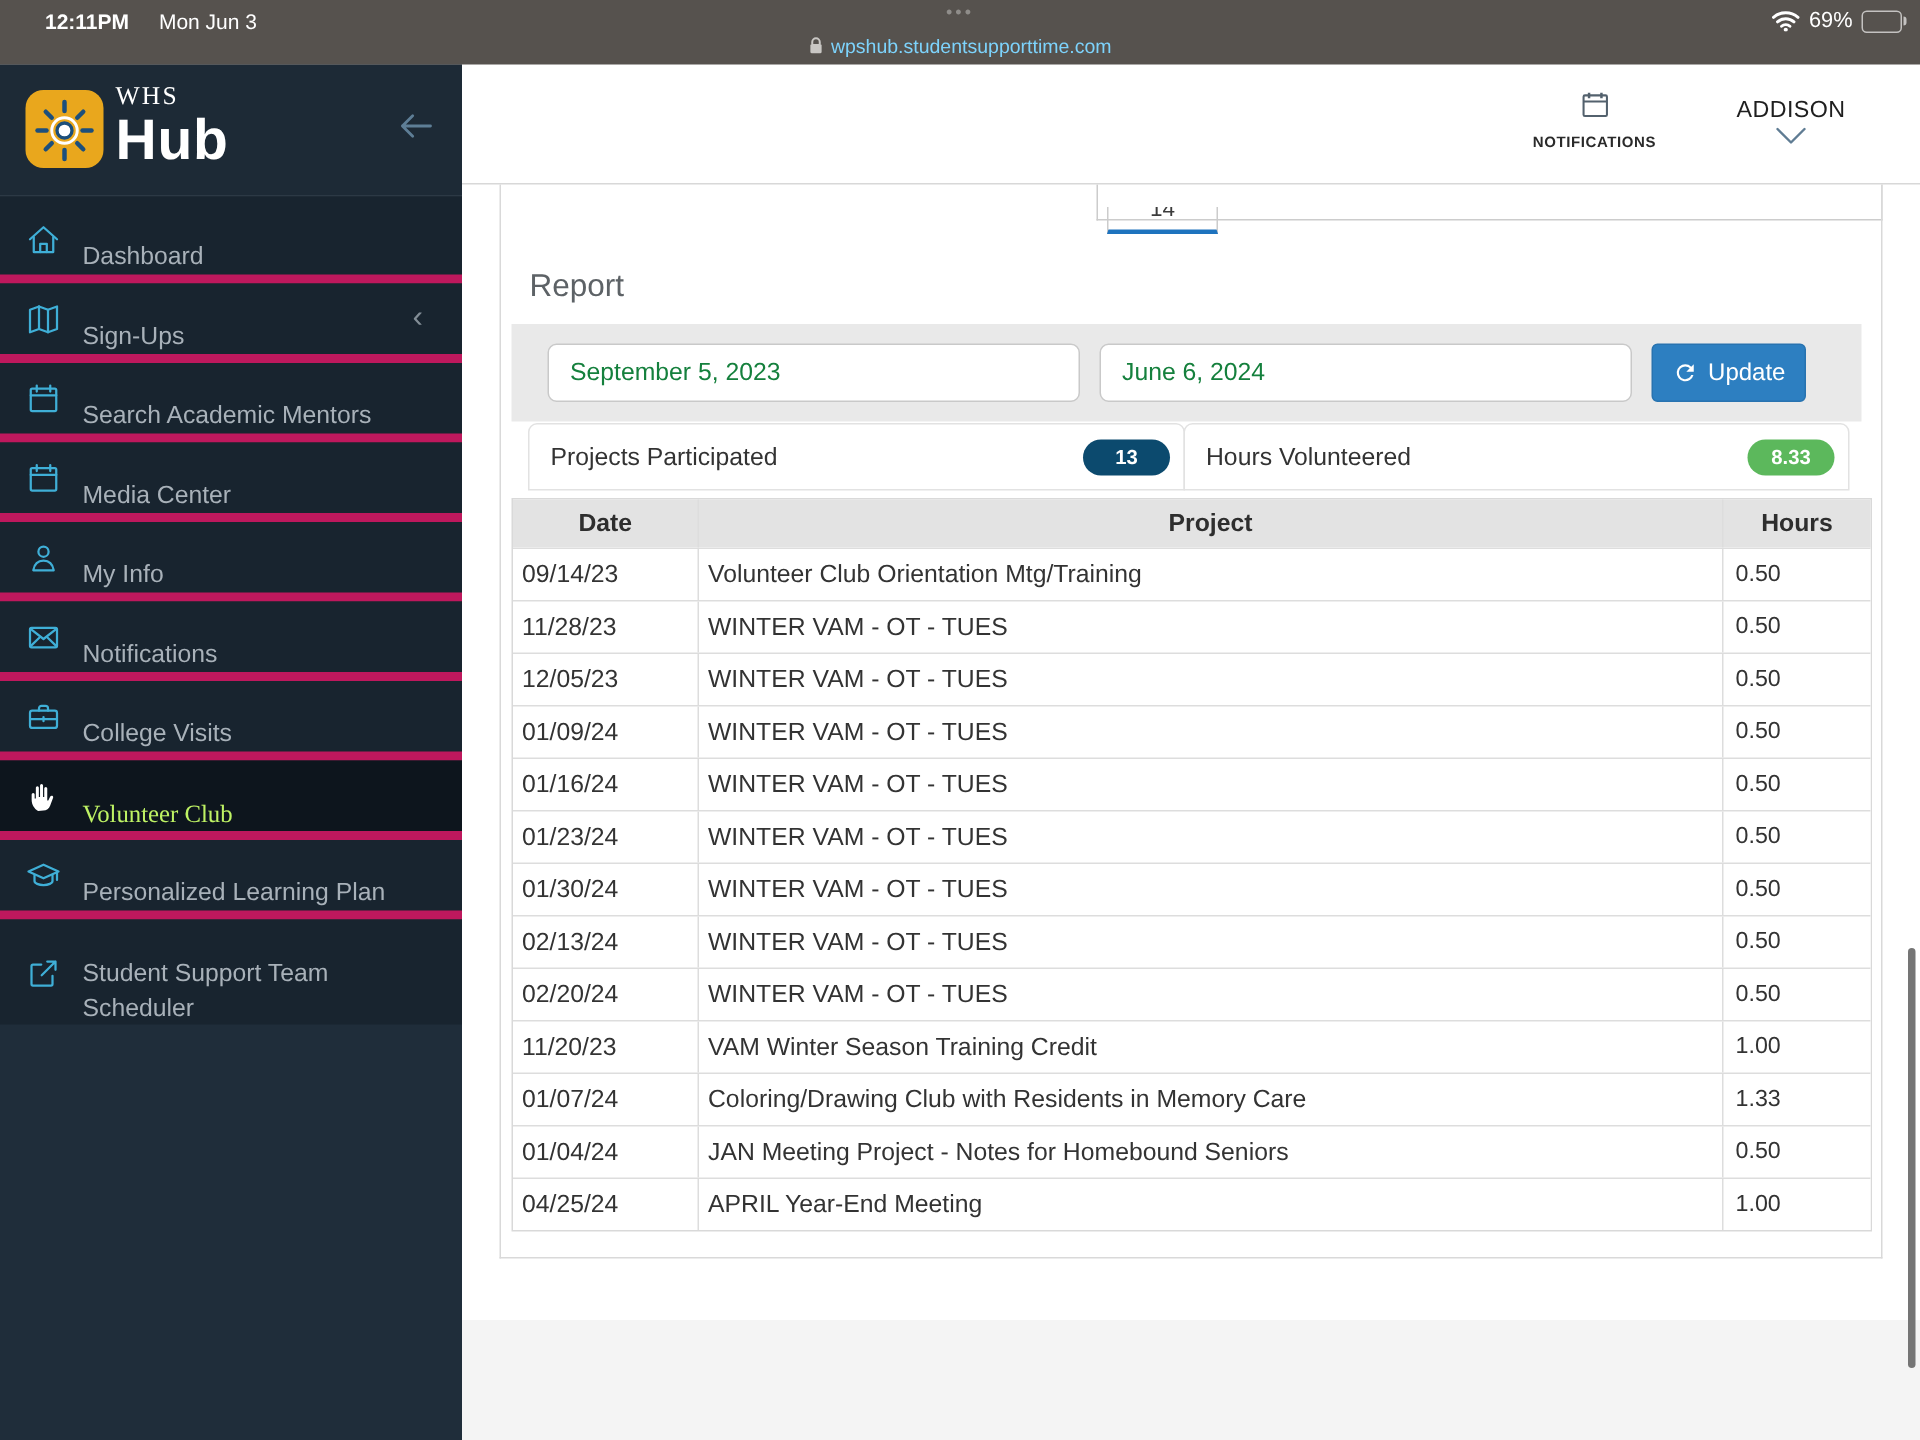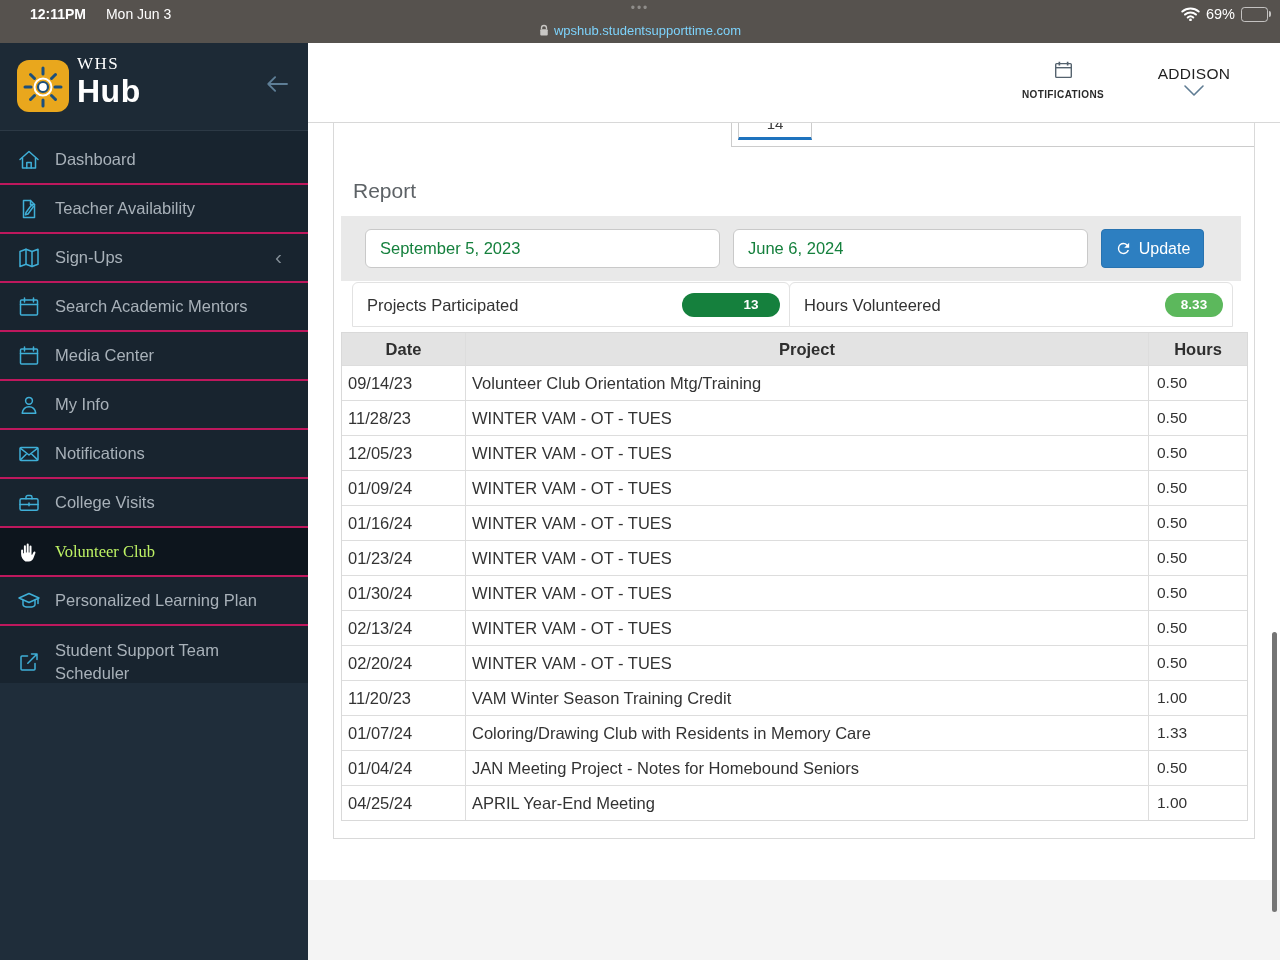--- a/index.html
+++ b/index.html
@@ -16,24 +16,24 @@
   .sb-right{position:absolute;right:12px;top:6px;display:flex;align-items:center;gap:6px;font-size:14.5px;}
   .battery{position:relative;width:23px;height:11px;border:1px solid rgba(255,255,255,.65);border-radius:3.5px;padding:1px;box-sizing:content-box;}
   .battery-fill{height:11px;width:69%;background:#fff;border-radius:1.5px;}
   .battery:after{content:'';position:absolute;right:-4px;top:3.5px;width:2.5px;height:6px;background:rgba(255,255,255,.65);border-radius:0 2px 2px 0;}
   
   .sidebar{position:absolute;left:0;top:43px;width:308px;height:917px;background:#1d2a36;z-index:20;}
   .side-header{position:absolute;left:0;top:0;width:308px;height:87px;border-bottom:1px solid #2c3945;background:#1d2a36;}
   .logo{position:absolute;left:17px;top:17px;width:52px;height:52px;border-radius:12px;background:#e9a71d;}
   .brand{position:absolute;left:77px;top:12px;color:#fff;line-height:1;}
   .brand-whs{font-family:"Liberation Serif",serif;font-size:17px;letter-spacing:1.5px;display:block;}
-  .brand-hub{font-size:32px;font-weight:bold;display:block;margin-top:3px;letter-spacing:.5px;}
+  .brand-hub{font-size:38px;font-weight:bold;display:block;margin-top:3px;letter-spacing:.5px;}
   .collapse-btn{position:absolute;right:16px;top:26px;width:30px;height:30px;color:#5e7e96;cursor:pointer;}
   .nav{position:absolute;left:0;top:88px;width:308px;background:#18242f;padding-top:5px;}
-  .nav-item{position:relative;height:47px;border-bottom:2px solid #be185d;display:flex;align-items:center;background:#18242f;cursor:pointer;}
+  .nav-item{position:relative;height:47px;border-bottom:6px solid #be185d;display:flex;align-items:flex-end;background:#18242f;cursor:pointer;}
   .nav-item.multi{height:71px;}
   .nav-item.active{background:#0d151d;}
   .nav-icon{position:absolute;left:17px;top:50%;margin-top:-12px;width:24px;height:24px;color:#3fafd7;}
   .nav-icon svg{width:24px;height:24px;display:block;}
   .nav-item.active .nav-icon{color:#fff;}
   .nav-label{margin-left:55px;margin-right:44px;color:#a8b1b9;font-size:16.5px;line-height:23px;}
   .nav-item.active .nav-label{color:#bef264;font-family:Liberation Serif, serif;}
   .nav-chevron{position:absolute;right:26px;top:50%;margin-top:-14px;color:#828d96;font-size:21px;line-height:26px;}
   .side-footer{position:absolute;left:0;top:640px;width:308px;height:277px;background:#1f2d3a;}
   
@@ -41,21 +41,21 @@
   .main-header{position:absolute;left:0;top:0;width:972px;height:79px;border-bottom:1px solid #d8d8d8;background:#fff;z-index:5;}
   .notif{position:absolute;left:700px;top:16px;width:110px;text-align:center;cursor:pointer;}
   .notif-icon{color:#53616d;}
   .notif-label{display:block;margin-top:4px;font-size:10px;font-weight:bold;color:#2a2a2a;letter-spacing:.4px;}
   .user{position:absolute;left:838px;top:22px;width:96px;text-align:center;cursor:pointer;}
   .user-name{font-size:15.5px;color:#1f1f1f;letter-spacing:.3px;}
   .user-chevron{display:block;margin:1px auto 0;width:24px;height:14px;color:#5f7c93;}
   
   .cal-frag{position:absolute;left:423px;top:79px;width:522px;height:24px;background:#fff;
             border-left:1px solid #ccc;border-right:1px solid #ccc;border-bottom:1px solid #ccc;}
-  .cal-day{position:absolute;left:6px;top:0;width:72px;height:15px;border-left:1px solid #ccc;border-right:1px solid #ccc;
+  .cal-day{position:absolute;left:6px;top:16px;width:72px;height:15px;border-left:1px solid #ccc;border-right:1px solid #ccc;
            border-bottom:3px solid #1e73be;overflow:hidden;text-align:center;font-size:15px;color:#3c3c3c;cursor:pointer;}
   .cal-day span{display:block;margin-top:-7px;}
   
   .card{position:absolute;left:25px;top:79px;width:920px;height:716px;border:1px solid #d9d9d9;border-top:none;background:transparent;}
   .report-title{position:absolute;left:45px;top:136px;font-size:21px;color:#5d6266;}
   .filter{position:absolute;left:33px;top:173px;width:900px;height:65px;background:#e9e9e9;}
   .date-input{position:absolute;top:13px;width:325px;height:37px;background:#fff;border:1px solid #c9c9c9;border-radius:6px;
               font-family:"Liberation Sans",sans-serif;font-size:16.5px;color:#15803d;padding:0 14px;outline:none;}
   .di-start{left:24px;}
   .di-end{left:392px;}
@@ -146,30 +146,20 @@
               <path d="M3 11.5L12 3.5l9 8" fill="none" stroke="currentColor" stroke-width="1.5" stroke-linecap="round" stroke-linejoin="round"></path>
               <path d="M5.5 10v10h13V10" fill="none" stroke="currentColor" stroke-width="1.5" stroke-linecap="round" stroke-linejoin="round"></path>
               <path d="M9.8 20v-5.5h4.4V20" fill="none" stroke="currentColor" stroke-width="1.5" stroke-linecap="round" stroke-linejoin="round"></path>
             </svg>
           </span>
           <span class="nav-label">Dashboard</span>
         </div>
         <div class="nav-item">
           <span class="nav-icon">
             <svg viewBox="0 0 24 24">
-              <path d="M13.5 3.5h-7v17h11v-13z" fill="none" stroke="currentColor" stroke-width="1.5" stroke-linecap="round" stroke-linejoin="round"></path>
-              <path d="M13.5 3.5v4h4" fill="none" stroke="currentColor" stroke-width="1.5" stroke-linecap="round" stroke-linejoin="round"></path>
-              <path d="M9 15.5l5.5-7.5 2 1.5-5.5 7.5-2.6.8z" fill="none" stroke="currentColor" stroke-width="1.5" stroke-linecap="round" stroke-linejoin="round"></path>
-            </svg>
-          </span>
-          <span class="nav-label">Teacher Availability</span>
-        </div>
-        <div class="nav-item">
-          <span class="nav-icon">
-            <svg viewBox="0 0 24 24">
               <path d="M3 5.5l6-2.2 6 2.2 6-2.2v15l-6 2.2-6-2.2-6 2.2z" fill="none" stroke="currentColor" stroke-width="1.5" stroke-linecap="round" stroke-linejoin="round"></path>
               <path d="M9 3.3v15M15 5.5v15" fill="none" stroke="currentColor" stroke-width="1.5" stroke-linecap="round" stroke-linejoin="round"></path>
             </svg>
           </span>
           <span class="nav-label">Sign-Ups</span>
           <span class="nav-chevron">‹</span>
         </div>
         <div class="nav-item">
           <span class="nav-icon">
             <svg viewBox="0 0 24 24">
@@ -283,21 +273,21 @@
       <div class="update-btn">
         <svg width="17" height="17" viewBox="0 0 24 24">
             <path d="M17.65 6.35A7.96 7.96 0 0 0 12 4a8 8 0 1 0 7.73 10h-2.08A6 6 0 1 1 12 6c1.66 0 3.14.69 4.22 1.78L13 11h7V4l-2.35 2.35z" fill="#fff"></path>
           </svg>
         <span>Update</span>
       </div>
     </div>
 
     <div class="stat-card sc-1">
       <span class="stat-label">Projects Participated</span>
-      <span class="badge" id="badge-projects" style="background: #15803d; padding-left: 40px;">13</span>
+      <span class="badge" id="badge-projects" style="background: #0c4a6e;">13</span>
     </div>
     <div class="stat-card sc-2">
       <span class="stat-label">Hours Volunteered</span>
       <span class="badge" id="badge-hours" style="background: rgb(92, 184, 92);">8.33</span>
     </div>
 
     <div class="vtable">
       <div class="t-head">
         <div class="t-cell c-date">Date</div>
         <div class="t-cell c-project">Project</div>

